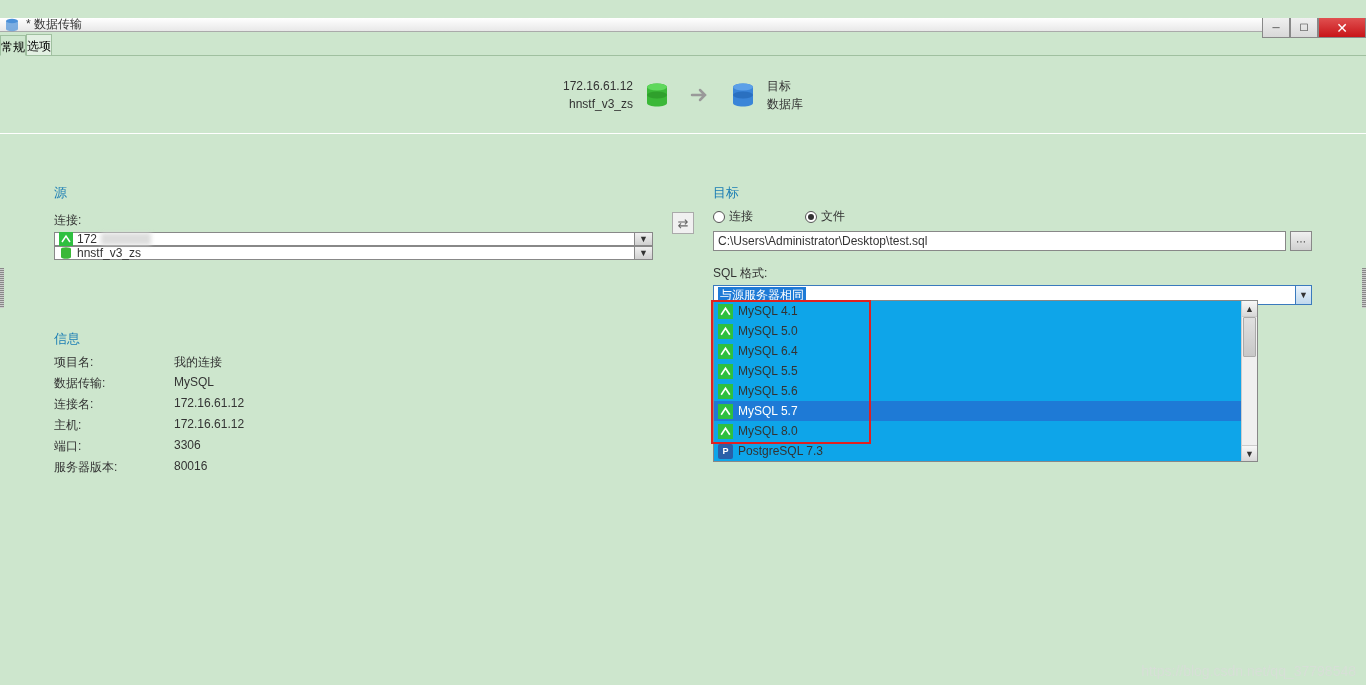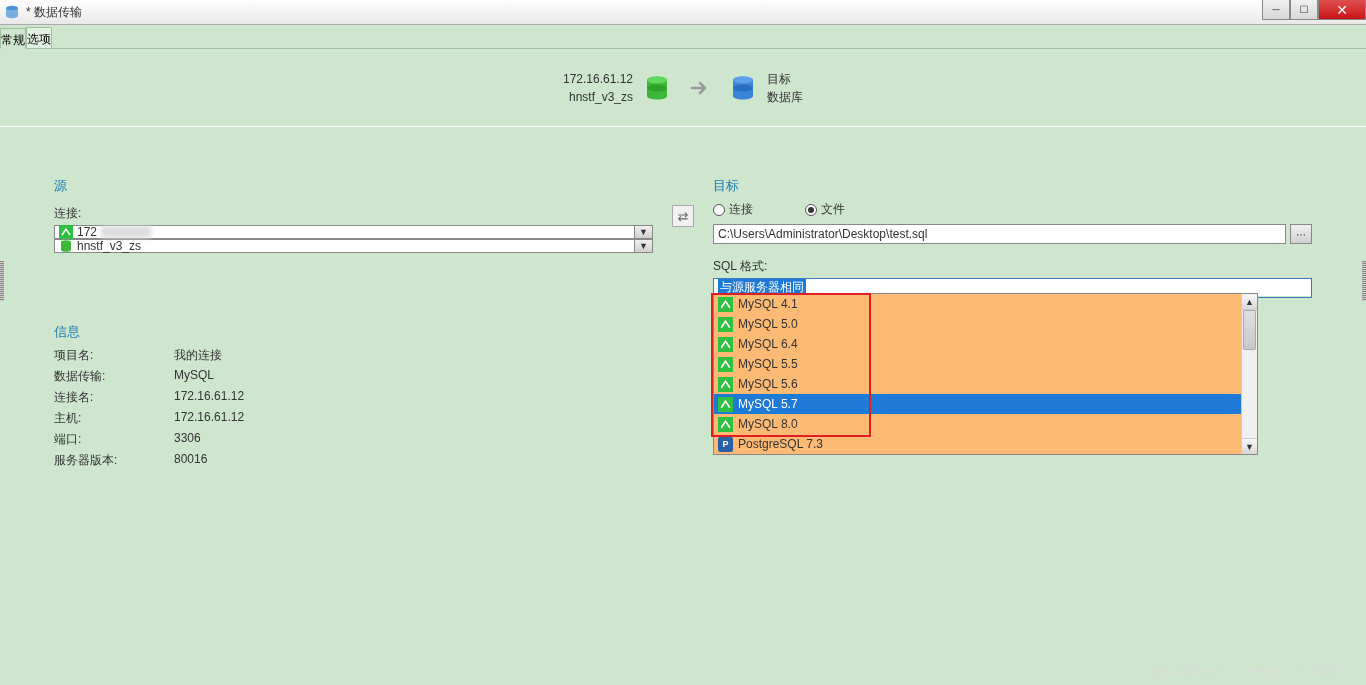--- a/index.html
+++ b/index.html
@@ -1,17 +1,17 @@
 <!DOCTYPE html>
 <html><head>
 <meta charset="utf-8">
 <style>
 * { box-sizing: border-box; margin: 0; padding: 0; font-family: "Microsoft YaHei", Arial, sans-serif; }
 body { width: 1366px; height: 685px; background: #cde6cd; overflow: hidden; position: relative; }
-.titlebar { height: 25px; background: linear-gradient(#fff, #e8e8e8); border-bottom: 1px solid #aaa; display: flex; align-items: center; padding: 0 4px; font-size: 12px; color: #333; position: relative; }
+.titlebar { height: 14px; background: linear-gradient(#fff, #e8e8e8); border-bottom: 1px solid #aaa; display: flex; align-items: center; padding: 0 4px; font-size: 12px; color: #333; position: relative; margin-top: 18px; }
 .titlebar .app-icon { width: 16px; height: 16px; margin-right: 6px; display: inline-flex; align-items: center; justify-content: center; }
 .win-controls { position: absolute; right: 0; top: 0; display: flex; height: 20px; }
 .win-btn { width: 28px; height: 20px; border: 1px solid #888; border-top: none; display: flex; align-items: center; justify-content: center; font-size: 10px; background: linear-gradient(#f0f0f0,#d8d8d8); cursor: pointer; }
 .win-btn.close { background: linear-gradient(#e05050,#c81418); color: #fff; width: 48px; font-size: 14px; }
 .win-btn.max { background: linear-gradient(#f0f0f0,#d8d8d8); }
 .tab-row { height: 24px; background: #cde6cd; border-bottom: 1px solid #a0c0a0; display: flex; font-size: 12px; }
 .tab { padding: 3px 0; border: 1px solid #a0c0a0; border-bottom: none; margin-top: 2px; background: #e2f0e2; cursor: pointer; }
 .tab.active { background: #cde6cd; border-bottom: 1px solid #cde6cd; position: relative; top: 1px; }
 .header-area { height: 78px; background: #cde6cd; border-bottom: 1px solid #fff; display: flex; align-items: center; justify-content: center; gap: 18px; font-size: 12px; color: #333; }
 .header-block { display: flex; align-items: center; gap: 10px; }
@@ -33,25 +33,25 @@
 .info-row { display: flex; margin-top: 4px; }
 .info-key { width: 120px; }
 .swap-btn { position: absolute; left: 50%; top: 78px; transform: translateX(-50%); width: 22px; height: 22px; border: 1px solid #aaa; background: #f0f0f0; display: flex; align-items: center; justify-content: center; font-size: 13px; color: #666; cursor: pointer; }
 .radio-row { display: flex; gap: 52px; margin-top: 6px; margin-bottom: 6px; }
 .radio-item { display: flex; align-items: center; gap: 4px; }
 .radio { width: 12px; height: 12px; border: 1px solid #555; border-radius: 50%; display: inline-flex; align-items: center; justify-content: center; background: #fff; }
 .radio.checked::after { content: ""; width: 6px; height: 6px; background: #333; border-radius: 50%; }
 .file-row { display: flex; gap: 4px; }
 .file-input { flex: 1; border: 1px solid #888; background: #fff; height: 20px; padding: 0 4px; display: flex; align-items: center; }
 .file-btn { width: 22px; height: 20px; border: 1px solid #888; background: linear-gradient(#f0f0f0,#d0d0d0); display: flex; align-items: center; justify-content: center; cursor: pointer; font-size: 10px; }
-.sql-select { display: flex; height: 20px; border: 1px solid #3a7abd; flex-direction: column; }
+.sql-select { display: flex; height: 20px; border: 1px solid #3a7abd; }
 .sql-select-main { flex: 1; background: #fff; padding: 0 4px; display: flex; align-items: center; }
 .sql-select-main .sel { background: #1e7ad6; color: #fff; padding: 0 2px; }
 .sql-select-btn { width: 16px; background: linear-gradient(#eaf3fb,#c0d8ed); border-left: 1px solid #3a7abd; display: flex; align-items: center; justify-content: center; cursor: pointer; font-size: 9px; color: #333; }
-.dropdown-list { position: absolute; top: 116px; left: 30px; right: 54px; border: 1px solid #888; background: #fdba74; height: 162px; display: flex; }
+.dropdown-list { position: absolute; top: 116px; left: 30px; right: 54px; border: 1px solid #888; background: #0ea5e9; height: 162px; display: flex; }
 .list-inner { flex: 1; overflow: hidden; }
 .list-item { display: flex; align-items: center; height: 20px; padding: 0 4px; gap: 5px; cursor: pointer; font-size: 12px; }
 .list-item.selected { background: #1e7ad6; color: #fff; }
 .list-item .conn-icon { width: 15px; height: 15px; }
 .list-scroll { width: 16px; background: #f0f0f0; border-left: 1px solid #ccc; position: relative; }
 .scroll-up, .scroll-down { height: 16px; display: flex; align-items: center; justify-content: center; font-size: 9px; background: linear-gradient(#f8f8f8,#d8d8d8); border-bottom: 1px solid #ccc; cursor: pointer; }
 .scroll-down { position: absolute; bottom: 0; left: 0; right: 0; border-top: 1px solid #ccc; border-bottom: none; }
 .scroll-thumb { position: absolute; top: 16px; left: 1px; right: 1px; height: 40px; background: linear-gradient(#e0e0e0,#c8c8c8); border: 1px solid #aaa; border-radius: 1px; }
 .red-box { position: absolute; border: 2px solid #e02020; pointer-events: none; }
 .watermark { position: absolute; bottom: 6px; right: 10px; color: rgba(220,220,220,0.7); font-size: 14px; }

